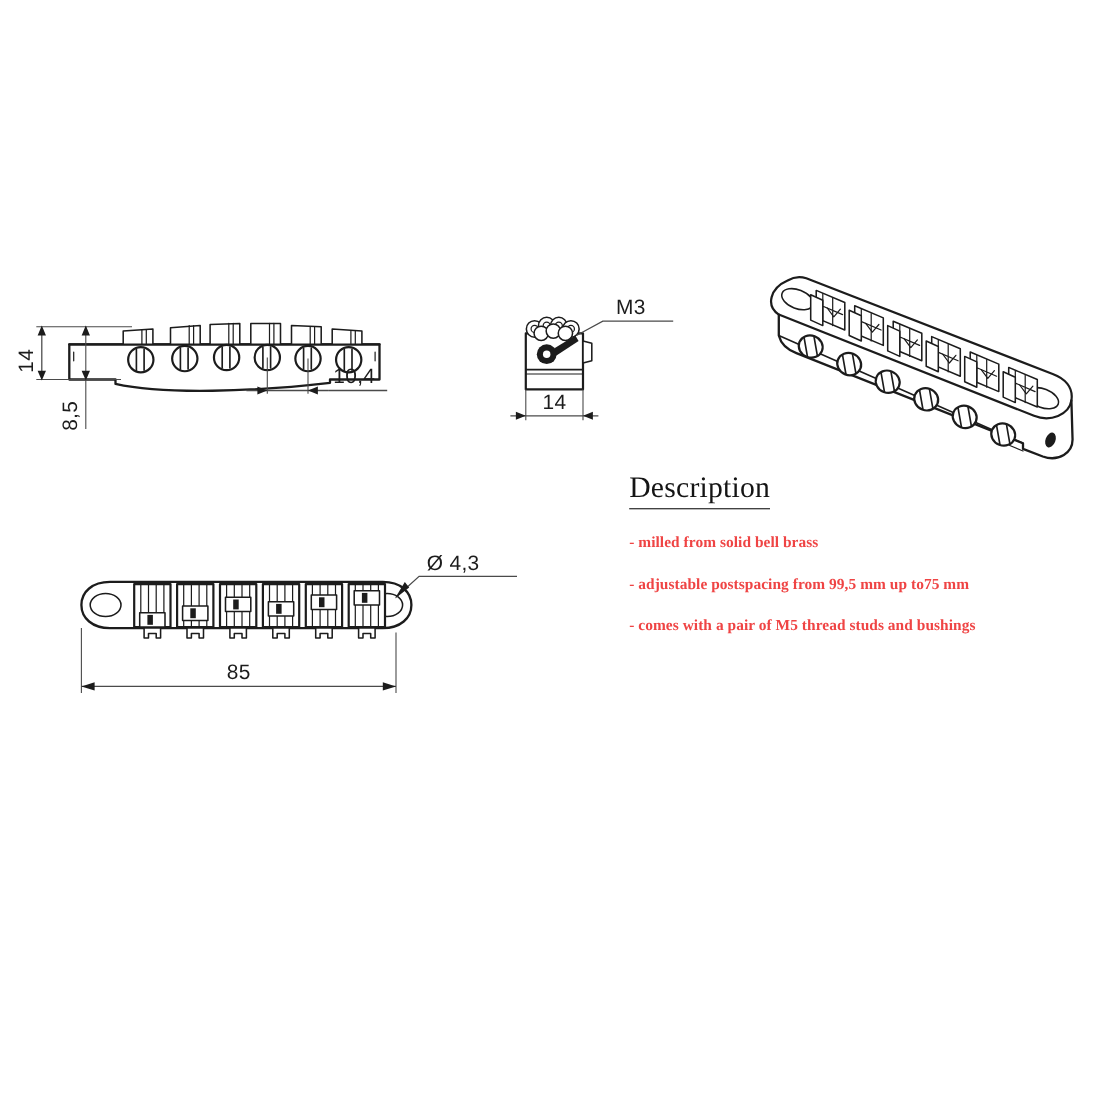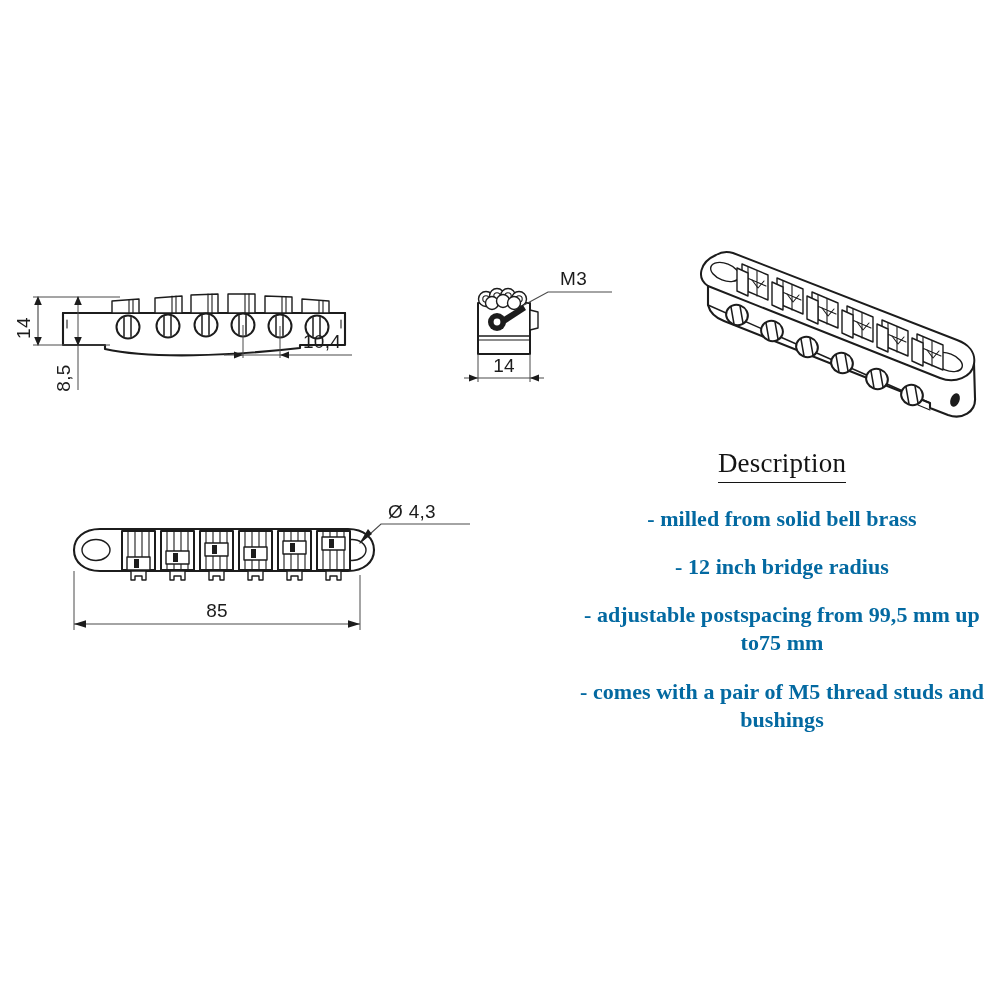--- a/index.html
+++ b/index.html
@@ -91,45 +91,44 @@
     font-family: "Liberation Sans", sans-serif;
     font-size: 19px;
     fill: #1c1c1c;
     letter-spacing: 0.3px;
   }
 
   
   #description {
     position: absolute;
     left: 572px;
-    top: 448px;
+    top: 428px;
     width: 420px;
-    text-align: center;
   }
   #desc-heading {
     font-family: "Liberation Serif", serif;
     font-size: 27px;
     font-weight: 400;
     color: #141414;
     margin: 0;
     padding: 0 0 3px 0;
     display: inline-block;
     border-bottom: 1.6px solid #141414;
     letter-spacing: 0.2px;
   }
   #desc-list {
     list-style: none;
     margin: 22px 0 0 0;
     padding: 0;
   }
   #desc-list li {
     font-family: "Liberation Serif", serif;
-    font-size: 22px;
+    font-size: 14px;
     font-weight: 700;
-    color: #0369a1;
+    color: #ef4444;
     line-height: 1.28;
     margin: 0 0 20px 0;
     padding: 0;
     white-space: pre-line;
     letter-spacing: 0.05px;
   }
   #desc-list li:last-child { margin-bottom: 0; }
 </style>
 </head>
 <body>
@@ -448,19 +447,18 @@
         <path class="arrow" d="M 360,624 L 348,620.2 L 348,627.8 Z"></path>
         <text class="dim-text" x="217" y="617" text-anchor="middle">85</text>
       </g>
     </g>
   </svg>
 
   <div id="description">
     <h2 id="desc-heading">Description</h2>
     <ul id="desc-list">
       <li>- milled from solid bell brass</li>
-      <li>- 12 inch bridge radius</li>
       <li>- adjustable postspacing from 99,5 mm up to75 mm</li>
       <li>- comes with a pair of M5 thread studs and bushings</li>
     </ul>
   </div>
 
 </div>
 
 </body></html>

